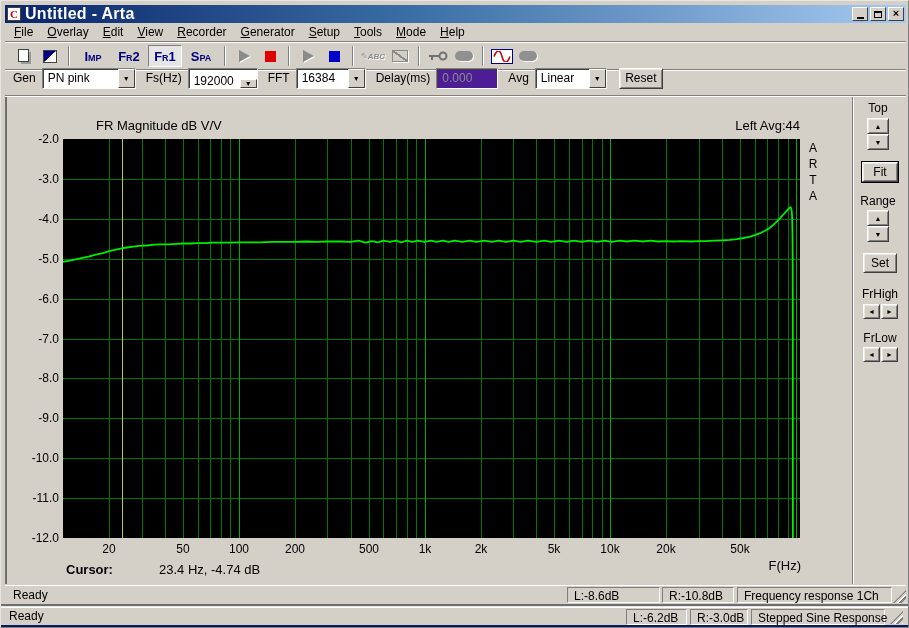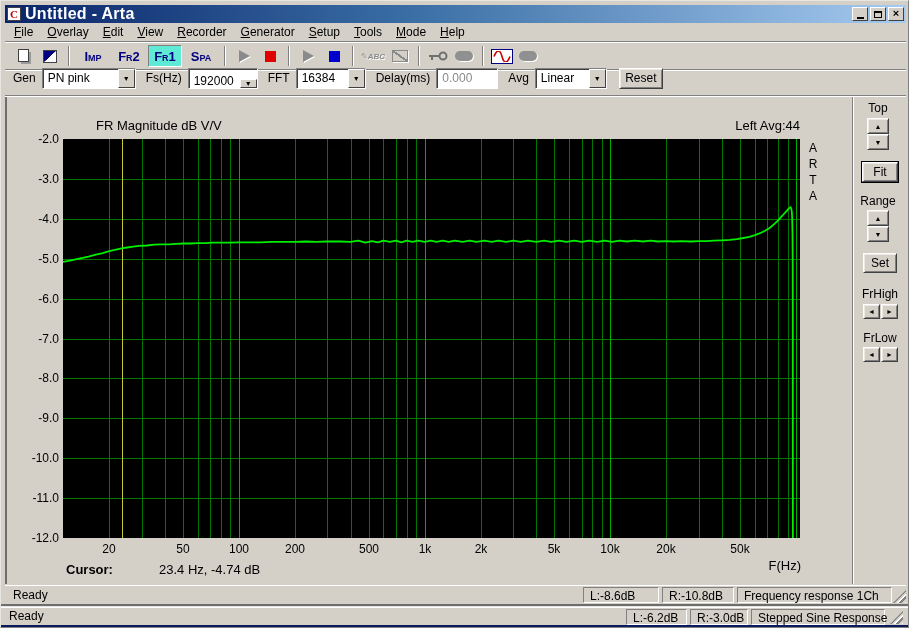--- a/index.html
+++ b/index.html
@@ -52,21 +52,21 @@
   .tb-btn {
     height:22px; min-width:24px; display:flex; align-items:center; justify-content:center;
     background:#d4d0c8; border:1px solid #d4d0c8; margin:0 1px;
   }
   .mode-btn {
     width:34px; height:22px; color:#000080; font-weight:bold; font-size:13px;
     font-variant:small-caps; letter-spacing:0;
     display:flex; align-items:center; justify-content:center; margin:0 1px;
     border:1px solid #d4d0c8;
   }
-  .mode-btn.active { background:#5eead4; border-color:#808080 #fff #fff #808080; }
+  .mode-btn.active { background:#e5e5e5; border-color:#808080 #fff #fff #808080; }
   .page-icon { position:relative; width:13px; height:15px; }
   .page-back { position:absolute; left:3px; top:3px; width:10px; height:12px; background:#9a9a9a; }
   .page-front { position:absolute; left:0; top:0; width:11px; height:13px; background:#fff; border:1px solid #404040; }
   .bw-icon { width:14px; height:13px; border:1px solid #404040;
     background:linear-gradient(to bottom right,#000080 0 49%,#fff 51% 100%); }
   .play-tri { width:0; height:0; border-top:6px solid transparent; border-bottom:6px solid transparent; border-left:11px solid #8a8a8a; filter:drop-shadow(1px 1px 0 #fff); }
   .rec-sq { width:11px; height:11px; background:#e00000; }
   .stop-sq { width:11px; height:11px; background:#0000cc; }
   .abc-icon { color:#8a8a8a; font-size:8px; font-weight:bold; text-shadow:1px 1px 0 #fff; font-style:italic; }
   .nox-icon { width:16px; height:12px; border:1px solid #8a8a8a;
@@ -76,21 +76,21 @@
 
   .tb2-label { margin:0 6px 0 10px; font-size:12px; }
   .combo { display:flex; height:21px; background:#fff; border:1px solid; border-color:#808080 #fff #fff #808080; box-shadow:inset 1px 1px 0 #404040; }
   .combo-value { padding:2px 4px 0 5px; font-size:12px; white-space:nowrap; overflow:hidden; }
   .combo-arrow {
     margin-left:auto; width:17px; background:#d4d0c8;
     border:1px solid; border-color:#fff #404040 #404040 #fff;
     display:flex; align-items:center; justify-content:center; font-size:7px;
   }
   .text-input {
-    height:21px; background:#ffffff; color:#8a8a8a; font-size:12px;
+    height:21px; background:#4c1d95; color:#8a8a8a; font-size:12px;
     border:1px solid; border-color:#808080 #fff #fff #808080; box-shadow:inset 1px 1px 0 #404040;
     padding:2px 4px 0 5px;
   }
   .btn {
     background:#d4d0c8; border:1px solid; border-color:#fff #404040 #404040 #fff;
     box-shadow:inset 1px 1px 0 #ece9e2, inset -1px -1px 0 #808080;
     font-size:12px; display:flex; align-items:center; justify-content:center;
   }
   .btn-default { outline:1px solid #000; }
 
@@ -351,21 +351,21 @@
   <div class="abs btn" style="left:862px;top:252px;width:34px;height:20px;">Set</div>
   <div class="abs rp-label" style="left:853px;top:286px;">FrHigh</div>
   <div class="abs btn lr-btn" style="left:862px;top:303px;">◄</div>
   <div class="abs btn lr-btn" style="left:880px;top:303px;">►</div>
   <div class="abs rp-label" style="left:853px;top:330px;">FrLow</div>
   <div class="abs btn lr-btn" style="left:862px;top:346px;">◄</div>
   <div class="abs btn lr-btn" style="left:880px;top:346px;">►</div>
 
   <div class="abs statusbar1">
     <span class="sb-text">Ready</span>
-    <span class="sb-panel" style="left:578px;width:76px;">L:-8.6dB</span>
+    <span class="sb-panel" style="left:562px;width:93px;">L:-8.6dB</span>
     <span class="sb-panel" style="left:657px;width:72px;">R:-10.8dB</span>
     <span class="sb-panel" style="left:732px;width:155px;">Frequency response 1Ch</span>
     <span class="grip" style="left:888px;top:4px;"></span>
   </div>
 
   <div class="abs win-divider"></div>
 
   <div class="abs statusbar2">
     <span class="sb-text" style="top:1px;">Ready</span>
     <span class="sb-panel" style="left:625px;width:61px;">L:-6.2dB</span>

